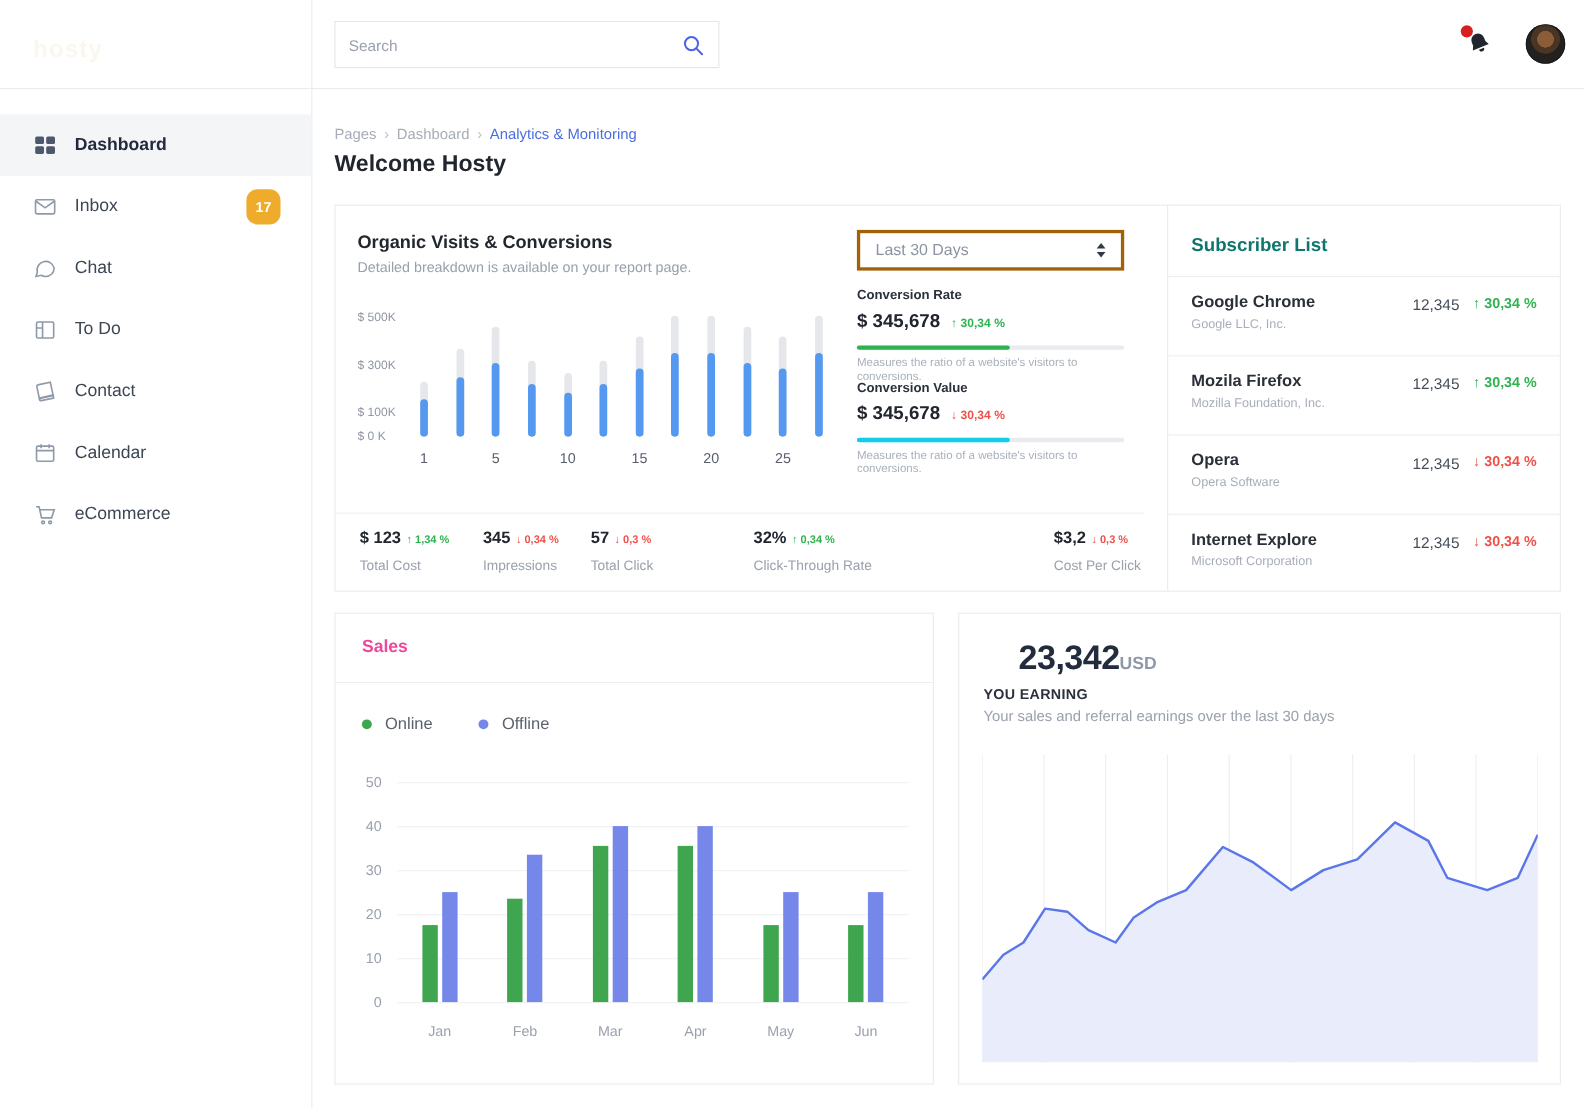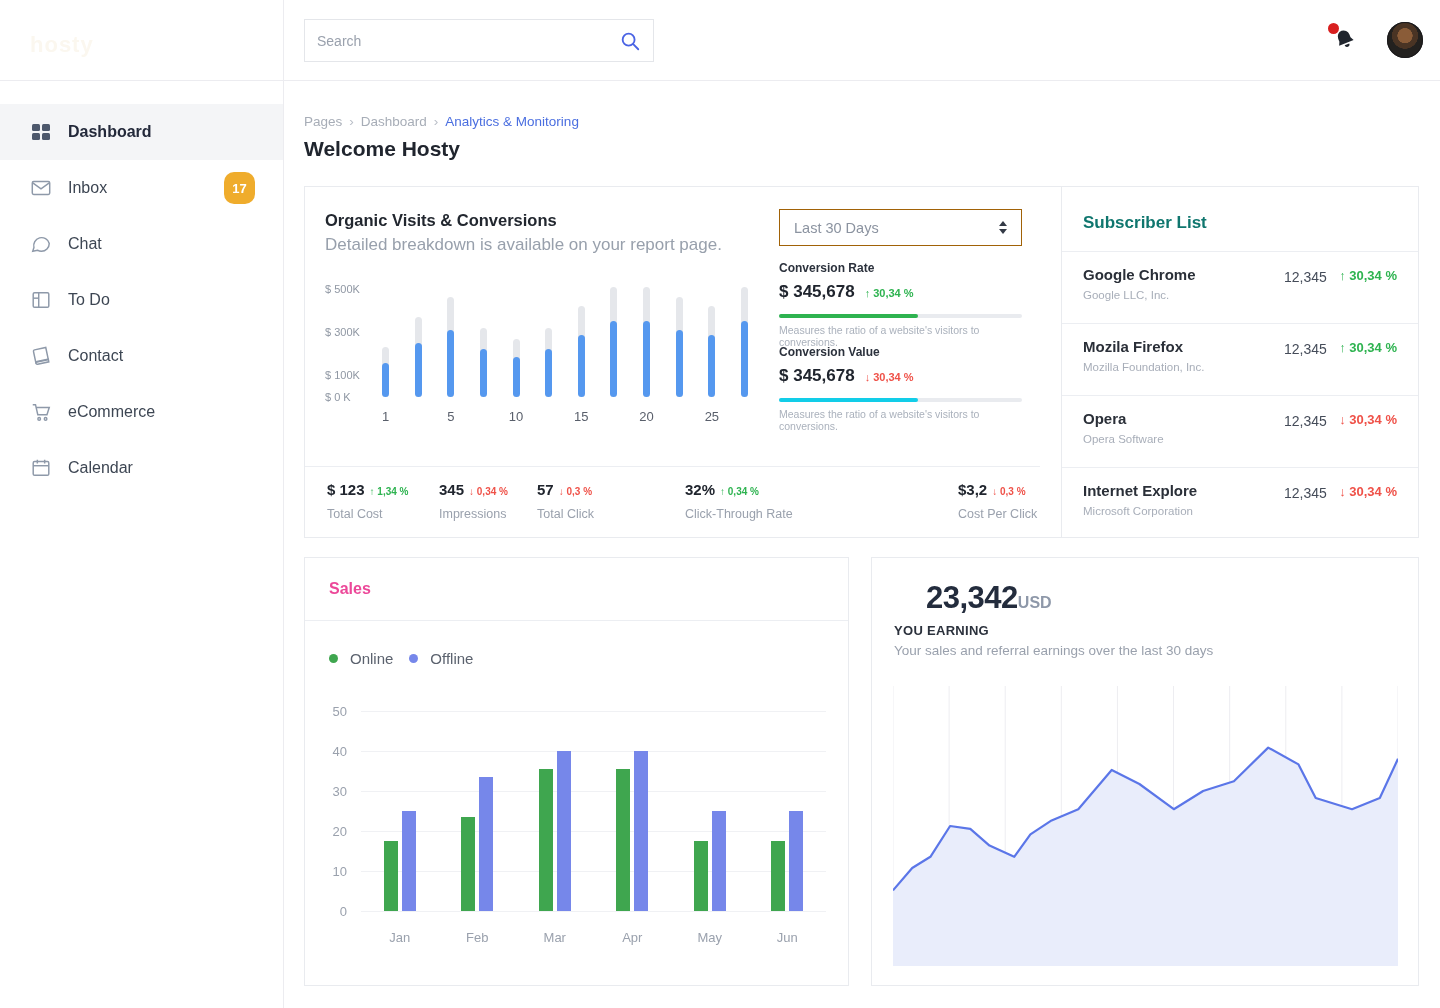--- a/index.html
+++ b/index.html
@@ -41,22 +41,22 @@
 
   
   .card { position:absolute; background:#fff; border:1px solid #e9ebef; }
   .card-organic   { left:304px;  top:186px; width:839px; height:352px; }
   .card-subs      { left:1061px; top:186px; width:358px; height:352px; }
   .card-sales     { left:304px;  top:557px; width:545px; height:429px; }
   .card-earn      { left:871px;  top:557px; width:548px; height:429px; }
 
   
   .org-title { position:absolute; left:20px; top:24px; font-size:16.5px; font-weight:700; color:#22272f; }
-  .org-sub   { position:absolute; left:20px; top:48px; font-size:17px; color:#98a0ac; }
-  .select-box { position:absolute; left:474px; top:22px; width:243px; height:37px; border:1px solid #a16207; display:flex; align-items:center; padding:0 14px; cursor:pointer; }
+  .org-sub   { position:absolute; left:20px; top:48px; font-size:13px; color:#98a0ac; }
+  .select-box { position:absolute; left:474px; top:22px; width:243px; height:37px; border:3px solid #a16207; display:flex; align-items:center; padding:0 14px; cursor:pointer; }
   .select-box .sel-val { flex:1; font-size:14.5px; color:#8b93a0; }
   .sel-arrows { display:flex; flex-direction:column; gap:3px; }
   .sel-arrows i { display:block; width:0; height:0; border-left:4px solid transparent; border-right:4px solid transparent; }
   .sel-arrows .a-up { border-bottom:5px solid #333a46; }
   .sel-arrows .a-dn { border-top:5px solid #333a46; }
 
   .org-ylabels { position:absolute; left:14px; top:80px; width:56px; height:130px; }
   .org-ylabels span { position:absolute; left:6px; font-size:11px; color:#8f97a3; white-space:nowrap; }
   .org-plot { position:absolute; left:77px; top:80px; width:366px; height:130px; }
   .ob { position:absolute; bottom:0; width:7px; border-radius:3.5px; }
@@ -94,21 +94,21 @@
   .subs-rows { position:absolute; left:0; top:64px; width:356px; }
   .sub-row { position:relative; height:72px; border-top:1px solid #eceef2; cursor:pointer; }
   .sub-name { position:absolute; left:21px; top:14px; font-size:15px; font-weight:600; color:#2a2f38; }
   .sub-co { position:absolute; left:21px; top:37px; font-size:11.5px; color:#a8aeb9; }
   .sub-val { position:absolute; left:222px; top:17px; font-size:14px; color:#454c59; }
   .sub-delta { position:absolute; right:21px; top:16px; font-size:13px; font-weight:700; }
 
   
   .sales-title { position:absolute; left:24px; top:22px; font-size:16px; font-weight:700; color:#ec4899; }
   .sales-divider { position:absolute; left:0; top:62px; width:543px; border-top:1px solid #eceef2; }
-  .legend { position:absolute; left:24px; top:92px; display:flex; gap:16px; }
+  .legend { position:absolute; left:24px; top:92px; display:flex; gap:42px; }
   .leg-item { display:flex; align-items:center; gap:12px; }
   .leg-dot { width:9px; height:9px; border-radius:50%; }
   .leg-label { font-size:15px; color:#5b626e; }
   .sales-ylabels { position:absolute; left:0; top:153px; width:46px; height:200px; }
   .sales-ylabels span { position:absolute; right:4px; transform:translateY(-50%); font-size:13px; color:#9aa1ad; }
   .sales-plot { position:absolute; left:56px; top:153px; width:465px; height:200px; }
   .gridline { position:absolute; left:0; width:100%; border-top:1px solid #f0f1f4; }
   .sbar { position:absolute; bottom:0; width:14px; }
   .sales-xlabels { position:absolute; left:56px; top:372px; width:465px; }
   .sales-xlabels span { position:absolute; transform:translateX(-50%); font-size:13px; color:#9aa1ad; }
@@ -179,37 +179,37 @@
               <path d="M5 5.5C5 4.7 5.7 4 6.5 4H19v13.5H6.5A1.5 1.5 0 0 0 5 19z"></path>
               <path d="M5 18.5C5 17.7 5.7 17 6.5 17H19v3H6.5A1.5 1.5 0 0 1 5 18.5z"></path>
             </svg>
         </span>
         <span class="nlabel">Contact</span>
       </div>
 
       <div class="nav-item">
         <span class="nicon">
           <svg width="22" height="22" viewBox="0 0 24 24">
+              <rect x="3.5" y="5" width="17" height="15" rx="1.5"></rect>
+              <path d="M3.5 9.5h17"></path>
+              <path d="M8 3v4M16 3v4"></path>
+            </svg>
+        </span>
+        <span class="nlabel">Calendar</span>
+      </div>
+
+      <div class="nav-item">
+        <span class="nicon">
+          <svg width="22" height="22" viewBox="0 0 24 24">
               <path d="M3 4h3l2.5 11h10l2.5-8H7"></path>
               <circle cx="10" cy="19.5" r="1.4"></circle>
               <circle cx="17" cy="19.5" r="1.4"></circle>
             </svg>
         </span>
         <span class="nlabel">eCommerce</span>
-      </div>
-
-      <div class="nav-item">
-        <span class="nicon">
-          <svg width="22" height="22" viewBox="0 0 24 24">
-              <rect x="3.5" y="5" width="17" height="15" rx="1.5"></rect>
-              <path d="M3.5 9.5h17"></path>
-              <path d="M8 3v4M16 3v4"></path>
-            </svg>
-        </span>
-        <span class="nlabel">Calendar</span>
       </div>
 
     </div>
   </div>
 
   <div class="topline"></div>
 
   <div class="search-box">
     <input type="text" placeholder="Search" style="">
     <span class="search-ic">

